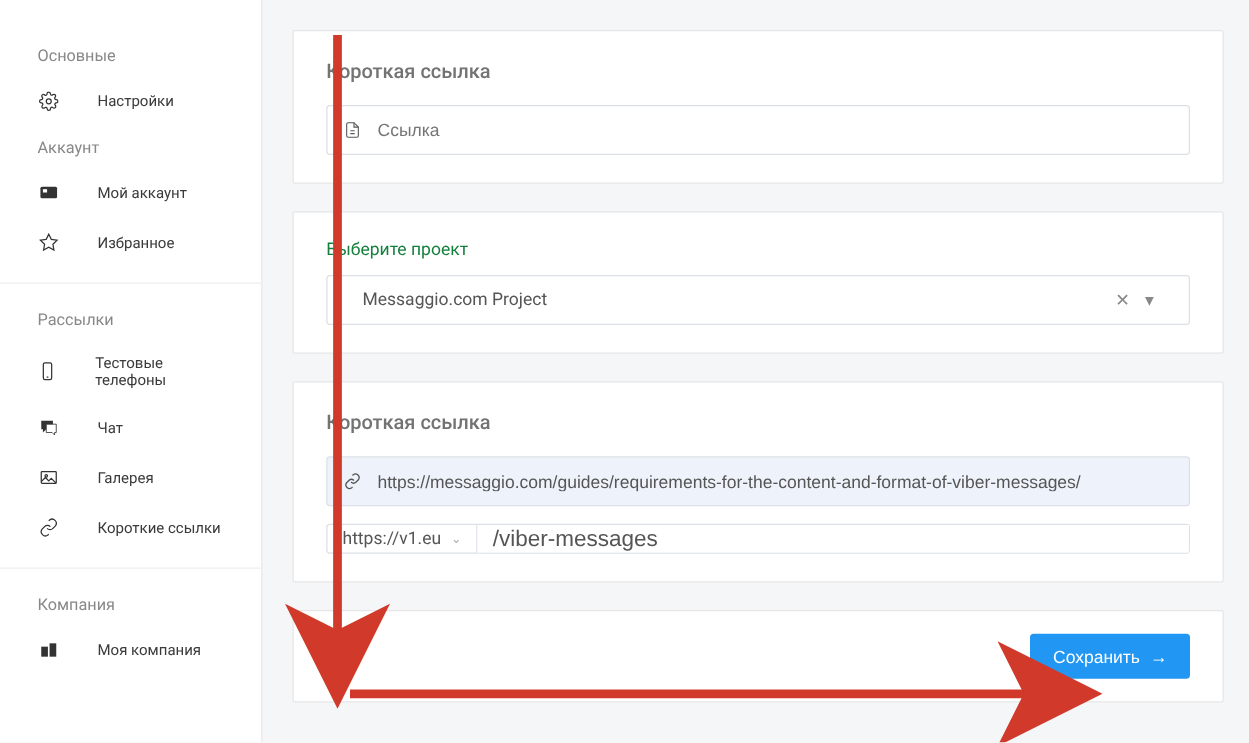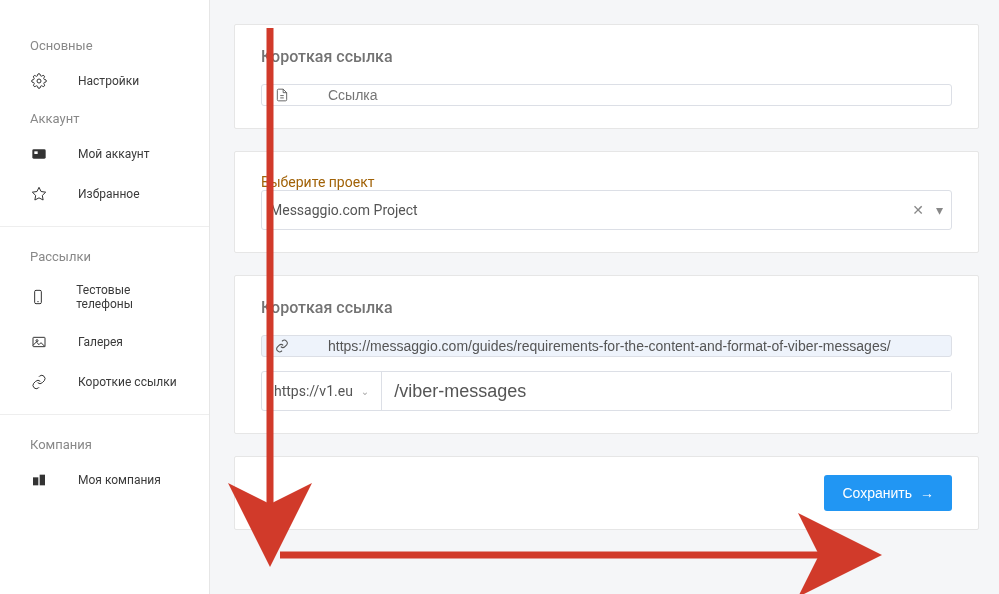--- a/index.html
+++ b/index.html
@@ -57,31 +57,30 @@
     margin-bottom: 22px;
   }
   .card-title {
     font-size: 16px;
     font-weight: 500;
     color: #737373;
     margin-bottom: 18px;
   }
   .field-label {
     font-size: 14px;
-    color: #a16207;
-    margin-bottom: 0;
+    color: #15803d;
+    margin-bottom: 12px;
   }
   .input-row {
     display: flex;
     align-items: center;
     border: 1px solid #dcdfe6;
     border-radius: 3px;
     background: #fff;
-    height: 22px;
-    gap: 26px;
+    height: 40px;
   }
   .input-row.readonly { background: #eef3fb; }
   .input-icon {
     width: 40px;
     display: flex;
     align-items: center;
     justify-content: center;
     color: #555;
   }
   .input-icon svg { width: 14px; height: 14px; }
@@ -94,34 +93,34 @@
     color: #555;
     padding-right: 12px;
   }
   .select-row {
     display: flex;
     align-items: center;
     border: 1px solid #dcdfe6;
     border-radius: 3px;
     background: #fff;
     height: 40px;
-    padding: 0 8px;
+    padding: 0 28px;
     justify-content: space-between;
     cursor: pointer;
   }
   .select-value { flex: 1; color: #555; font-size: 14px; }
   .select-actions { display:flex; gap: 12px; color: #888; align-items:center; }
   .select-actions span { cursor: pointer; font-size: 14px; }
   .chev { font-size: 10px; }
   .url-row {
     display: flex;
     align-items: stretch;
     border: 1px solid #dcdfe6;
     border-radius: 3px;
-    height: 40px;
+    height: 24px;
     background: #fff;
   }
   .url-prefix {
     display: flex; align-items: center; gap: 8px;
     padding: 0 12px;
     border-right: 1px solid #dcdfe6;
     color: #555;
     font-size: 14px;
     cursor: pointer;
   }
@@ -196,20 +195,29 @@
 
     <div class="section-label">Рассылки</div>
     <div class="item">
       <span class="icon">
         <svg viewBox="0 0 24 24">
             <rect x="7" y="2" width="10" height="20" rx="2"></rect>
             <line x1="11" y1="19" x2="13" y2="19"></line>
           </svg>
       </span>
       <span>Тестовые телефоны</span>
+    </div>
+    <div class="item">
+      <span class="icon fill">
+        <svg viewBox="0 0 24 24">
+            <path d="M3 4h14v10H9l-4 4v-4H3z"></path>
+            <path d="M9 8h12v10h-2v3l-3-3h-7z" fill="#fff" stroke="#333" stroke-width="1"></path>
+          </svg>
+      </span>
+      <span>Чат</span>
     </div>
     <div class="item">
       <span class="icon">
         <svg viewBox="0 0 24 24">
             <rect x="3" y="5" width="18" height="14" rx="1"></rect>
             <circle cx="9" cy="10" r="1.5"></circle>
             <path d="M3 17l5-5 4 4 3-3 6 6"></path>
           </svg>
       </span>
       <span>Галерея</span>

